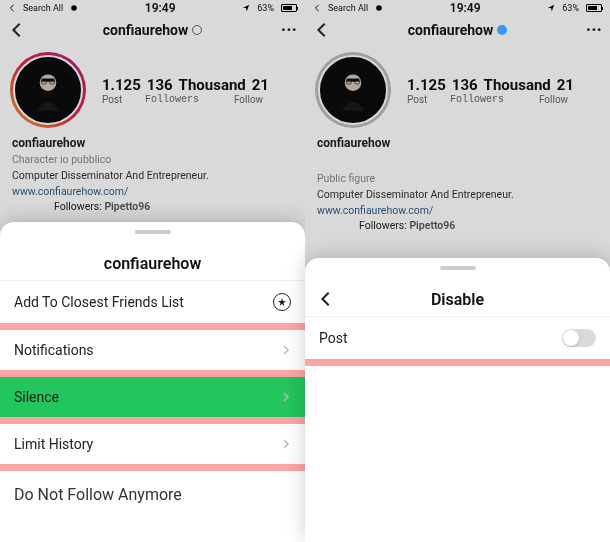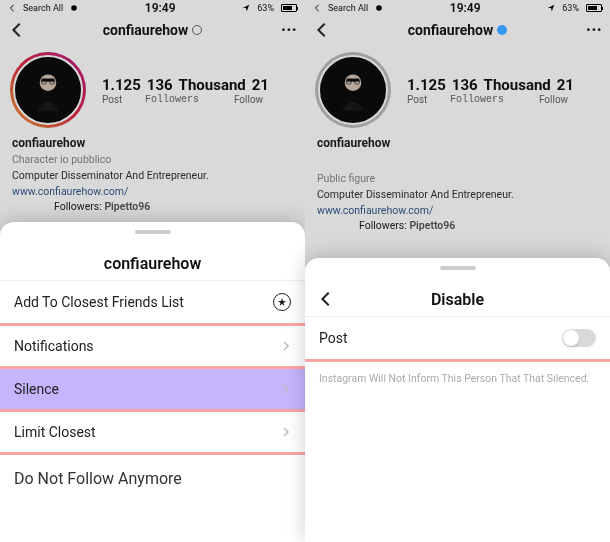--- a/index.html
+++ b/index.html
@@ -219,24 +219,24 @@
       height: 1px;
       background: #eee;
     }
     .sheet-row {
       display: flex;
       align-items: center;
       justify-content: space-between;
       padding: 12px 14px;
       font-size: 14px;
       color: #222;
-      border-bottom: 3px solid #fca5a5;
+      border-bottom: 7px solid #fca5a5;
     }
     .sheet-row.highlight {
-      background: #c4b5fd;
+      background: #22c55e;
     }
     .sheet-row .trail {
       color: #aaa;
     }
     .sheet-row .star {
       width: 18px; height: 18px;
       border: 1.5px solid #222;
       border-radius: 50%;
       display:flex;align-items:center;justify-content:center;
     }
@@ -378,21 +378,21 @@
       </div>
 
       <div class="sheet-row highlight">
         <span>Silence</span>
         <svg class="chev trail" viewBox="0 0 10 10">
             <path d="M3 1 L7 5 L3 9" stroke="#bbb" fill="none" stroke-width="1.5"></path>
           </svg>
       </div>
 
       <div class="sheet-row">
-        <span>Limit Closest</span>
+        <span>Limit History</span>
         <svg class="chev trail" viewBox="0 0 10 10">
             <path d="M3 1 L7 5 L3 9" stroke="#bbb" fill="none" stroke-width="1.5"></path>
           </svg>
       </div>
 
       <div class="sheet-row small">
         <span>Do Not Follow Anymore</span>
       </div>
     </div>
   </div>
@@ -482,16 +482,15 @@
         <span>Disable</span>
       </div>
       <div class="sheet-divider"></div>
 
       <div class="sheet-row">
         <span>Post</span>
         <div class="toggle"></div>
       </div>
 
 
-      <div class="sheet-note">Instagram Will Not Inform This Person That That Silenced.</div>
     </div>
   </div>
 </div>
 
 </body></html>

